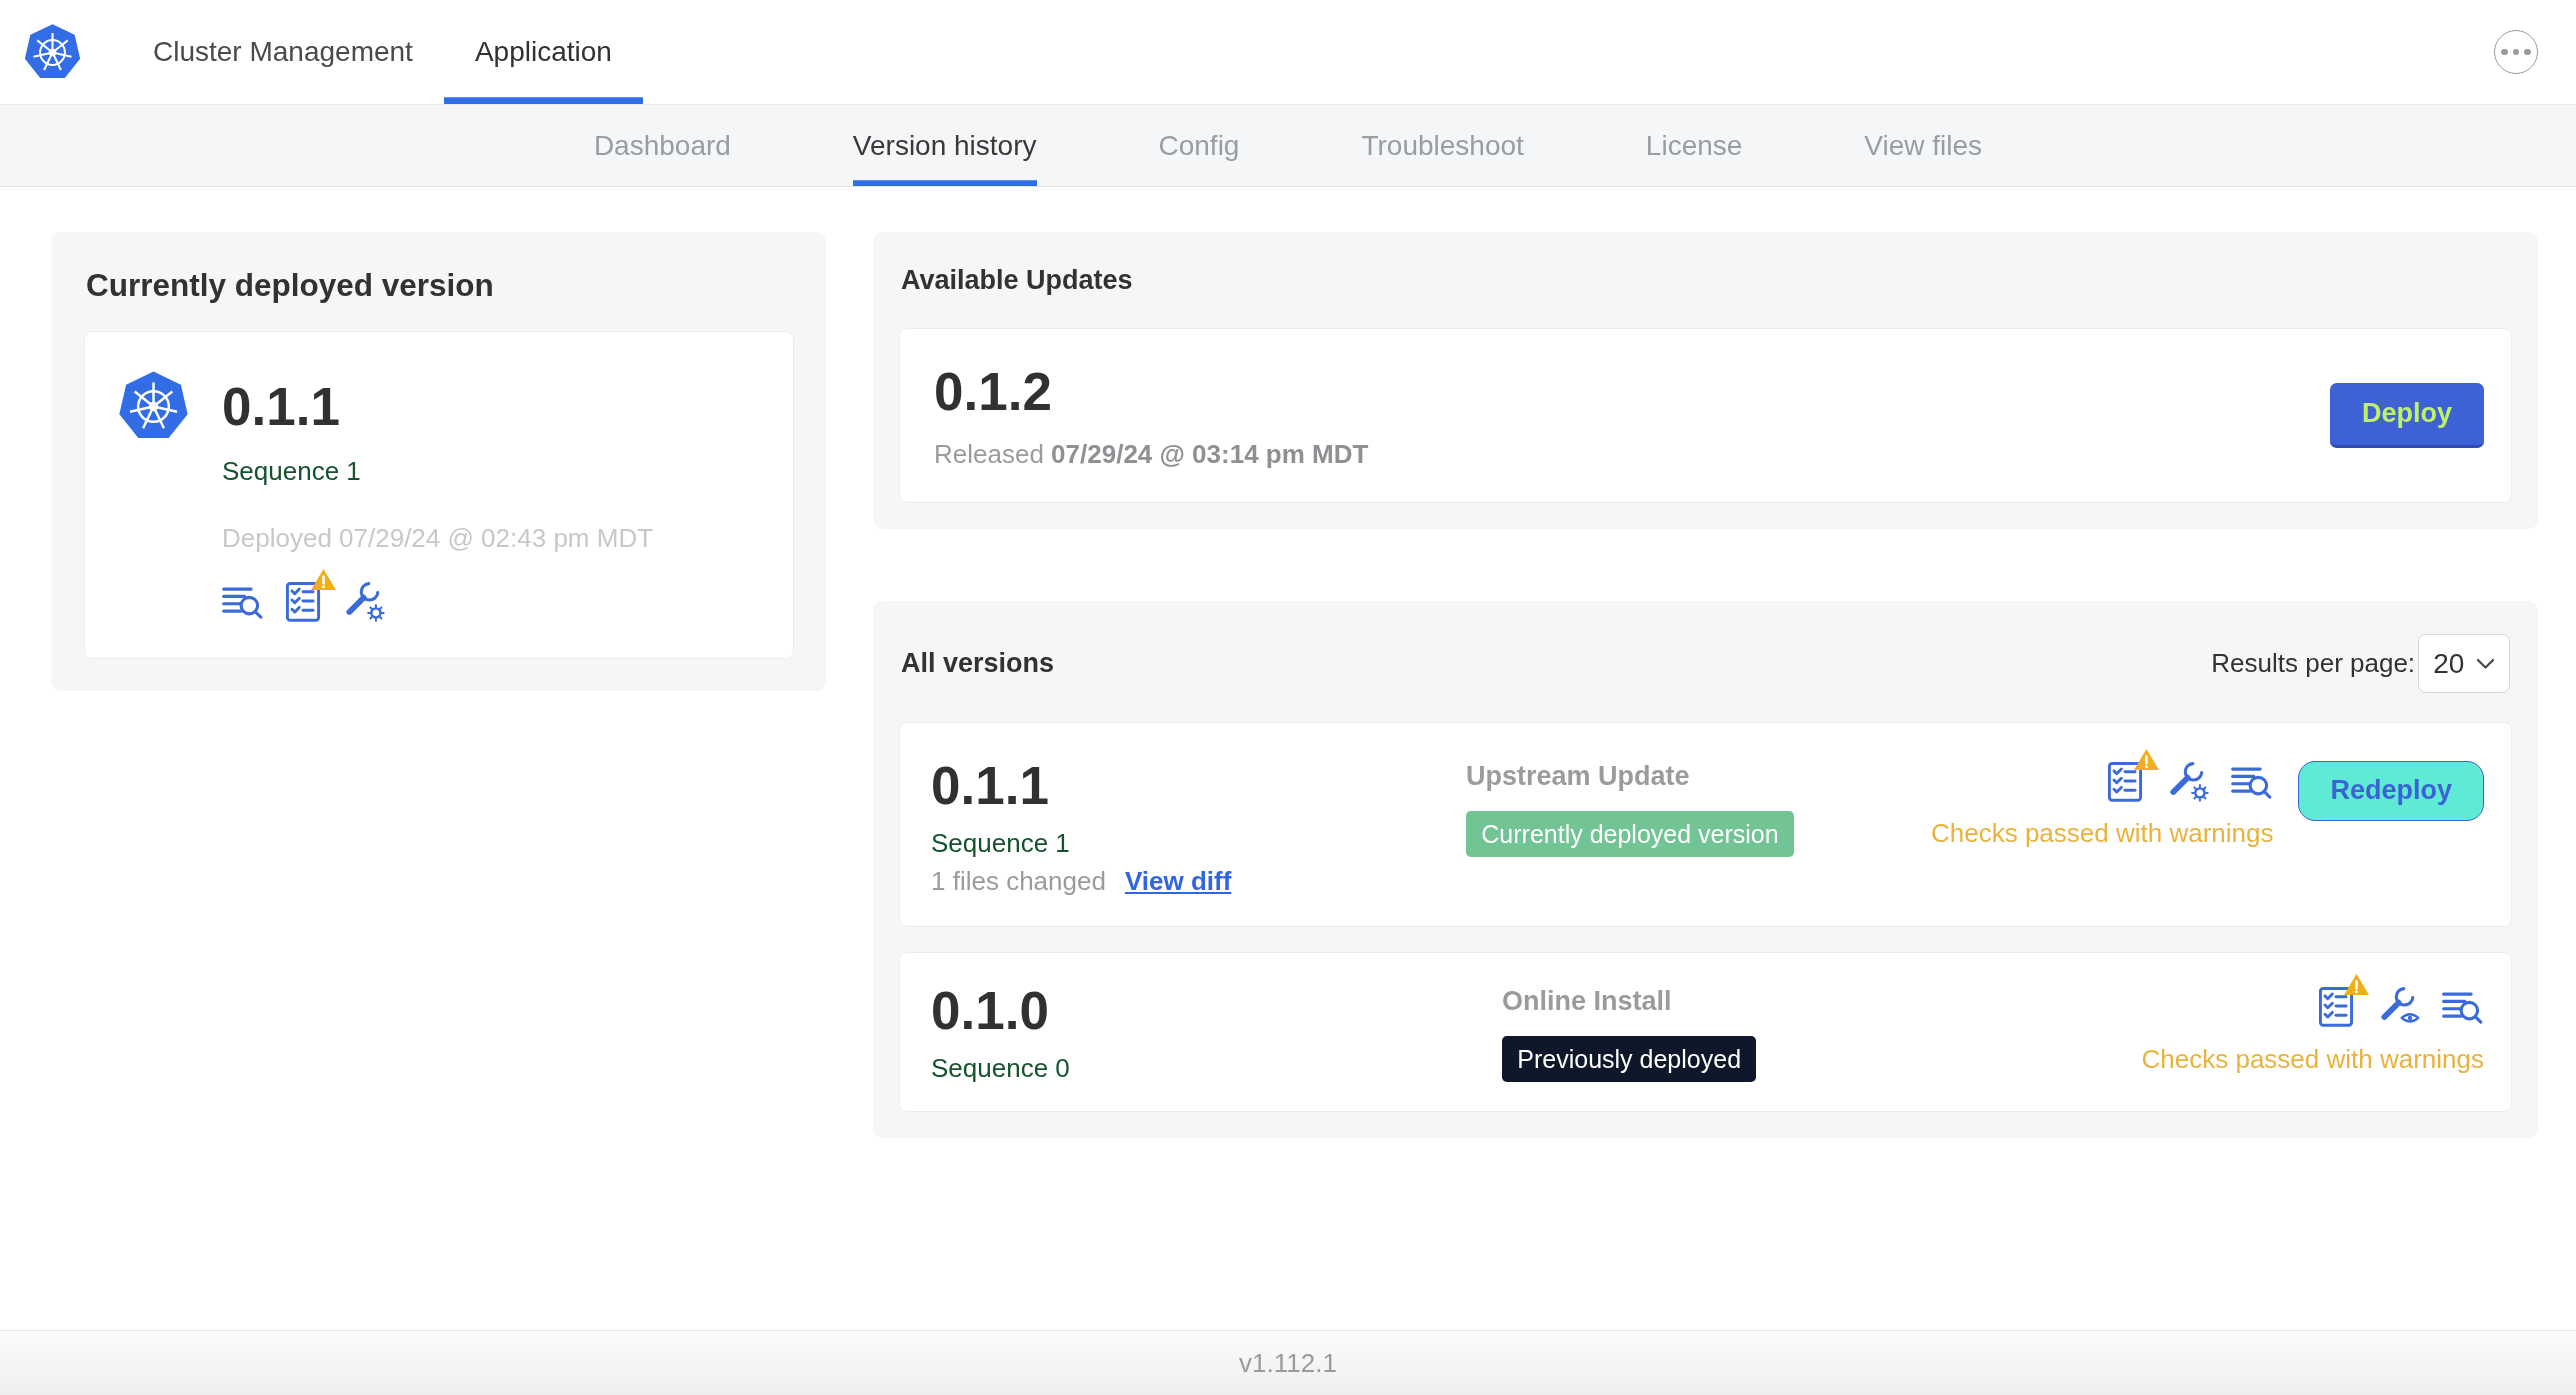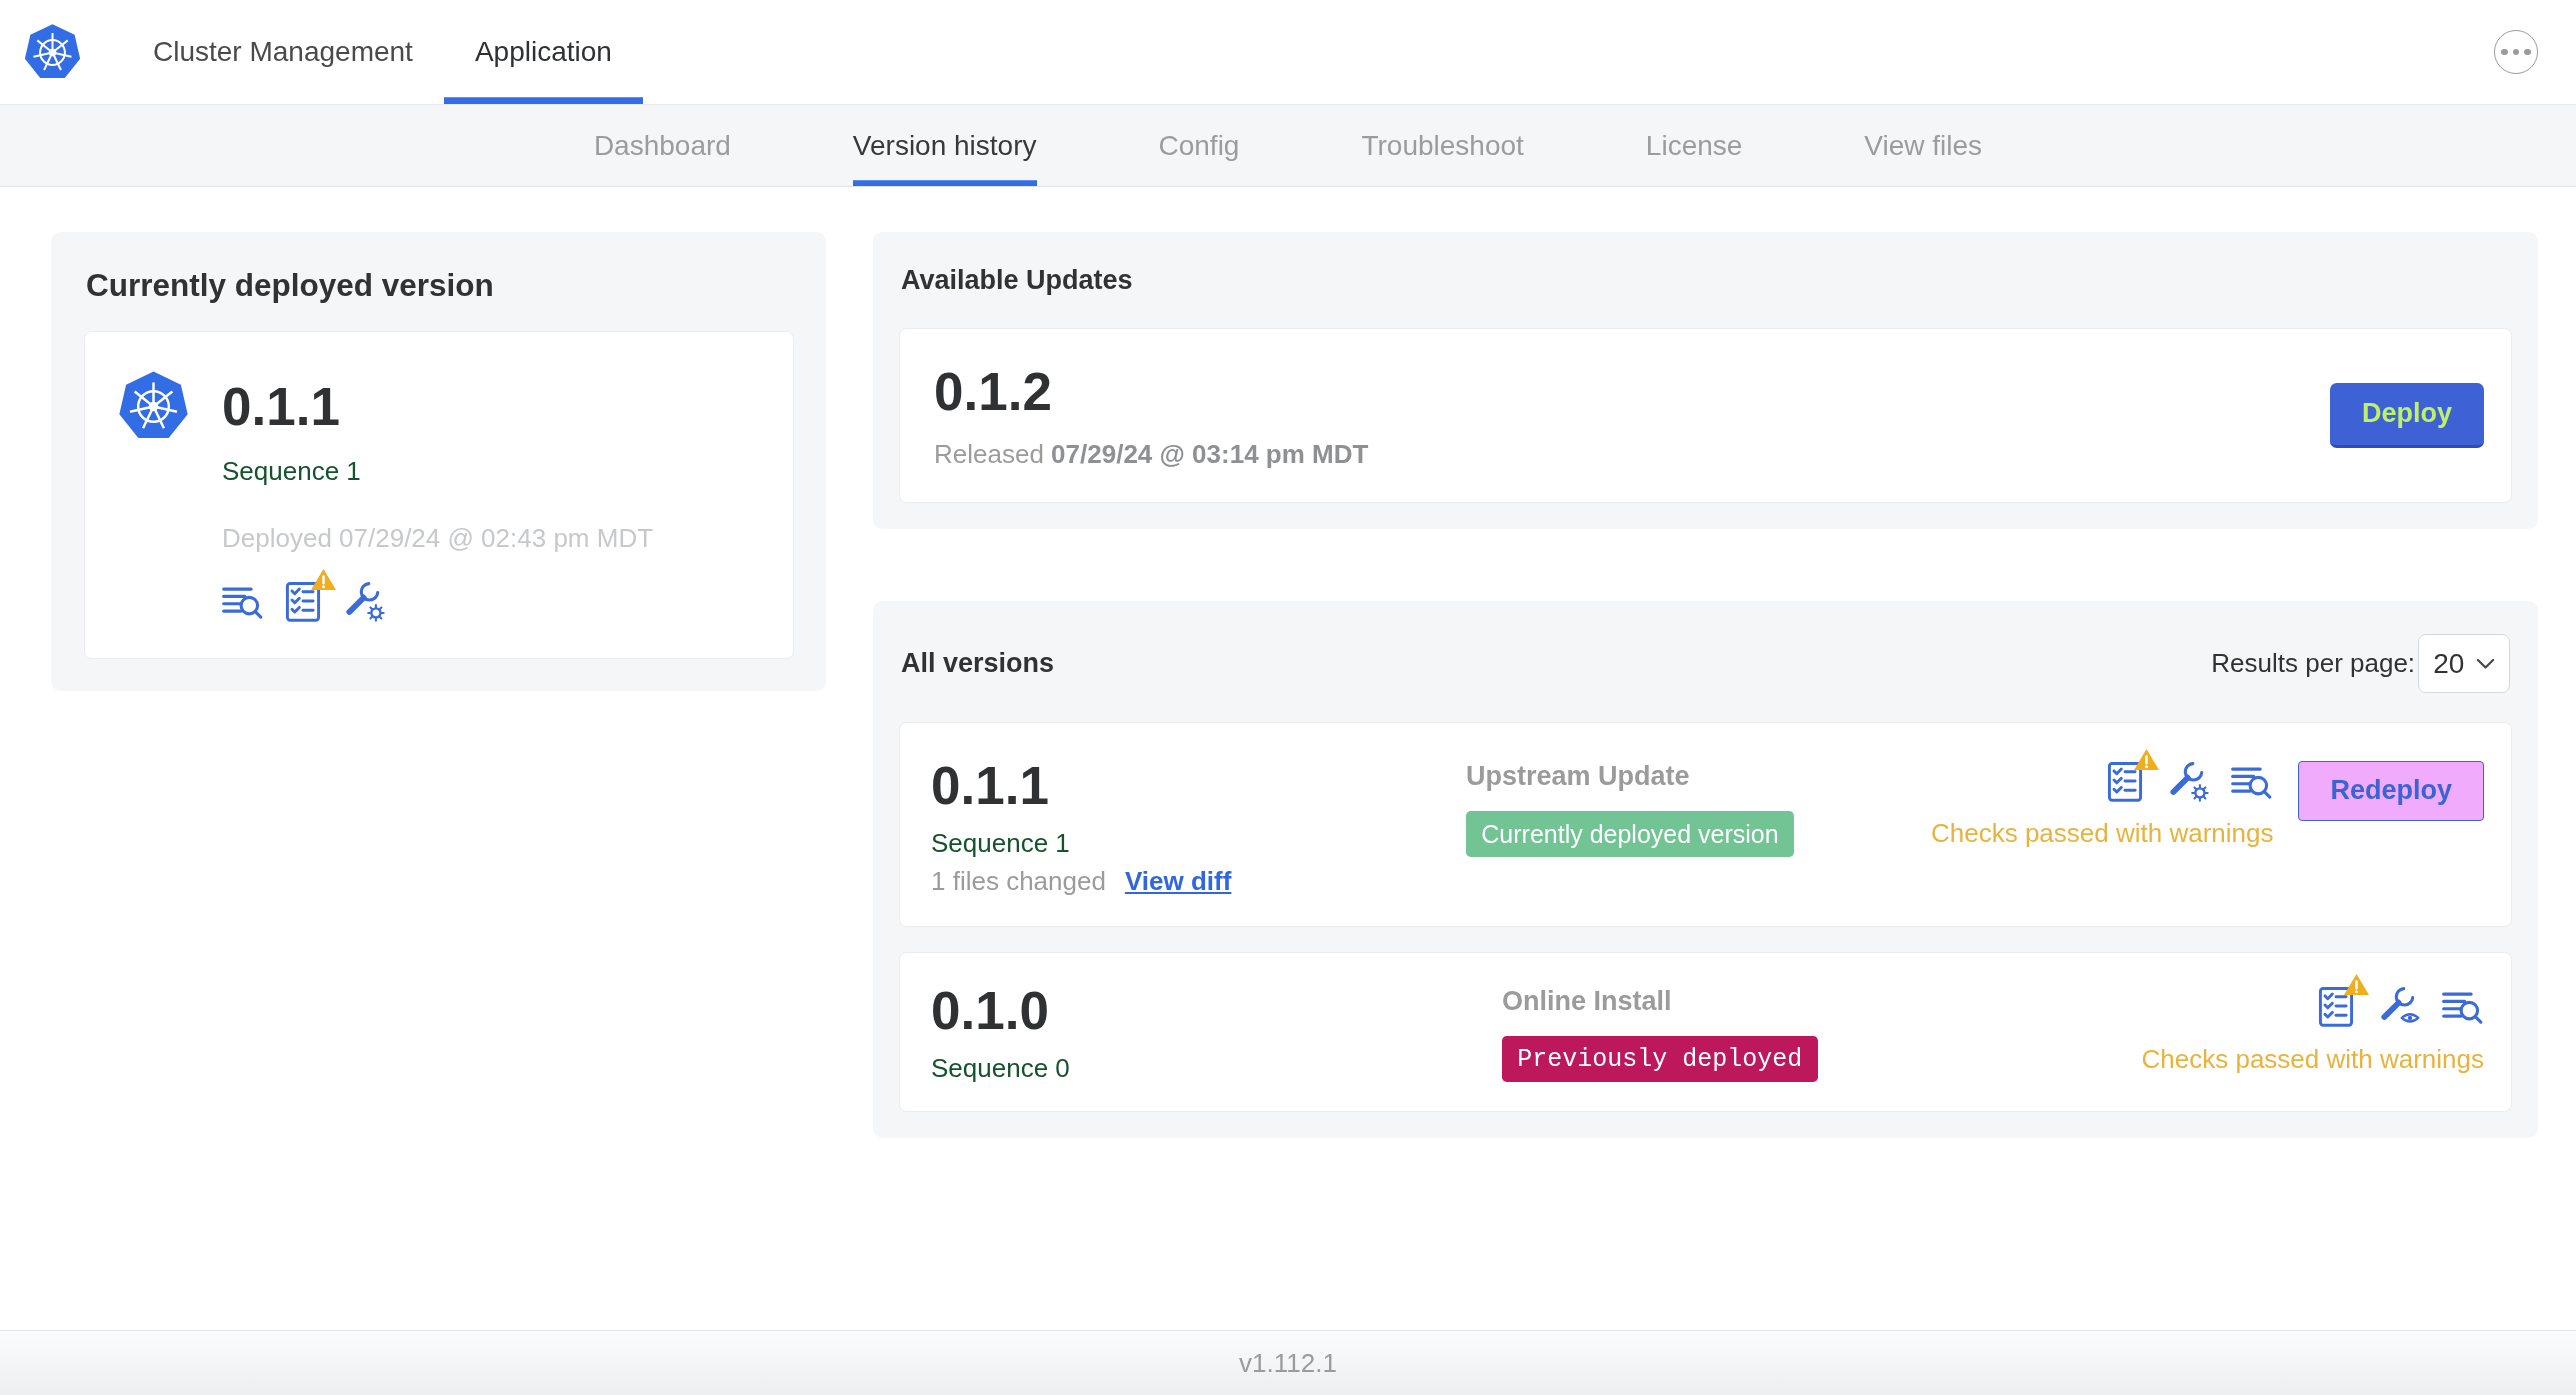--- a/index.html
+++ b/index.html
@@ -76,26 +76,26 @@
   .version-row.first { margin-top:0; padding:32px 27px 29px 31px; }
   .version-row.second { padding:27px 27px 27px 31px;gap:36px; }
   .zone-version { width:535px; flex:0 0 auto; }
   .files-line { margin-top:7.6px; font-size:26px; color:#9b9b9b; display:flex; gap:19px; align-items:baseline; }
   .view-diff { color:#3066e0; font-weight:700; text-decoration:underline; cursor:pointer; }
   .zone-source { flex:1 1 auto; padding-top:5.7px; }
   .source-type { font-size:27px; font-weight:600; color:#9b9b9b; }
   .badge { display:inline-block; margin-top:19px; padding:8.6px 15.3px; border-radius:4.8px;
     font-size:25px; font-weight:500; color:#fff; }
   .badge.green { background:#72c494; }
-  .badge.gray  { background:#be185d;font-family:Liberation Mono, monospace; }
+  .badge.gray  { background:#0f172a; }
   .zone-actions { margin-left:auto; display:flex; gap:25px; align-items:flex-start; padding-top:3.8px; }
   .actions-col { display:flex; flex-direction:column; align-items:flex-end; }
   .actions-icons { display:flex; align-items:center; gap:19px; }
   .status-text { margin-top:15.3px; font-size:26px; font-weight:500; color:#e9b23c; white-space:nowrap; }
-  .redeploy-btn { background:#f0abfc; border:1.9px solid #3b63d4; border-radius:4px; color:#3b63d4;
+  .redeploy-btn { background:#5eead4; border:1.9px solid #3b63d4; border-radius:17px; color:#3b63d4;
     font-size:27px; font-weight:700; padding:13.4px 31px; font-family:inherit; cursor:pointer; margin-top:1.9px; }
   footer { flex:0 0 auto; height:66px; border-top:1px solid #e3e5e7;
     background:linear-gradient(#fbfcfd,#eceef0); display:flex; align-items:center;
     justify-content:center; font-size:26px; color:#9b9b9b; }
 </style>
 </head>
 <body>
 
 <svg width="0" height="0" style="position:absolute">
   <defs>

